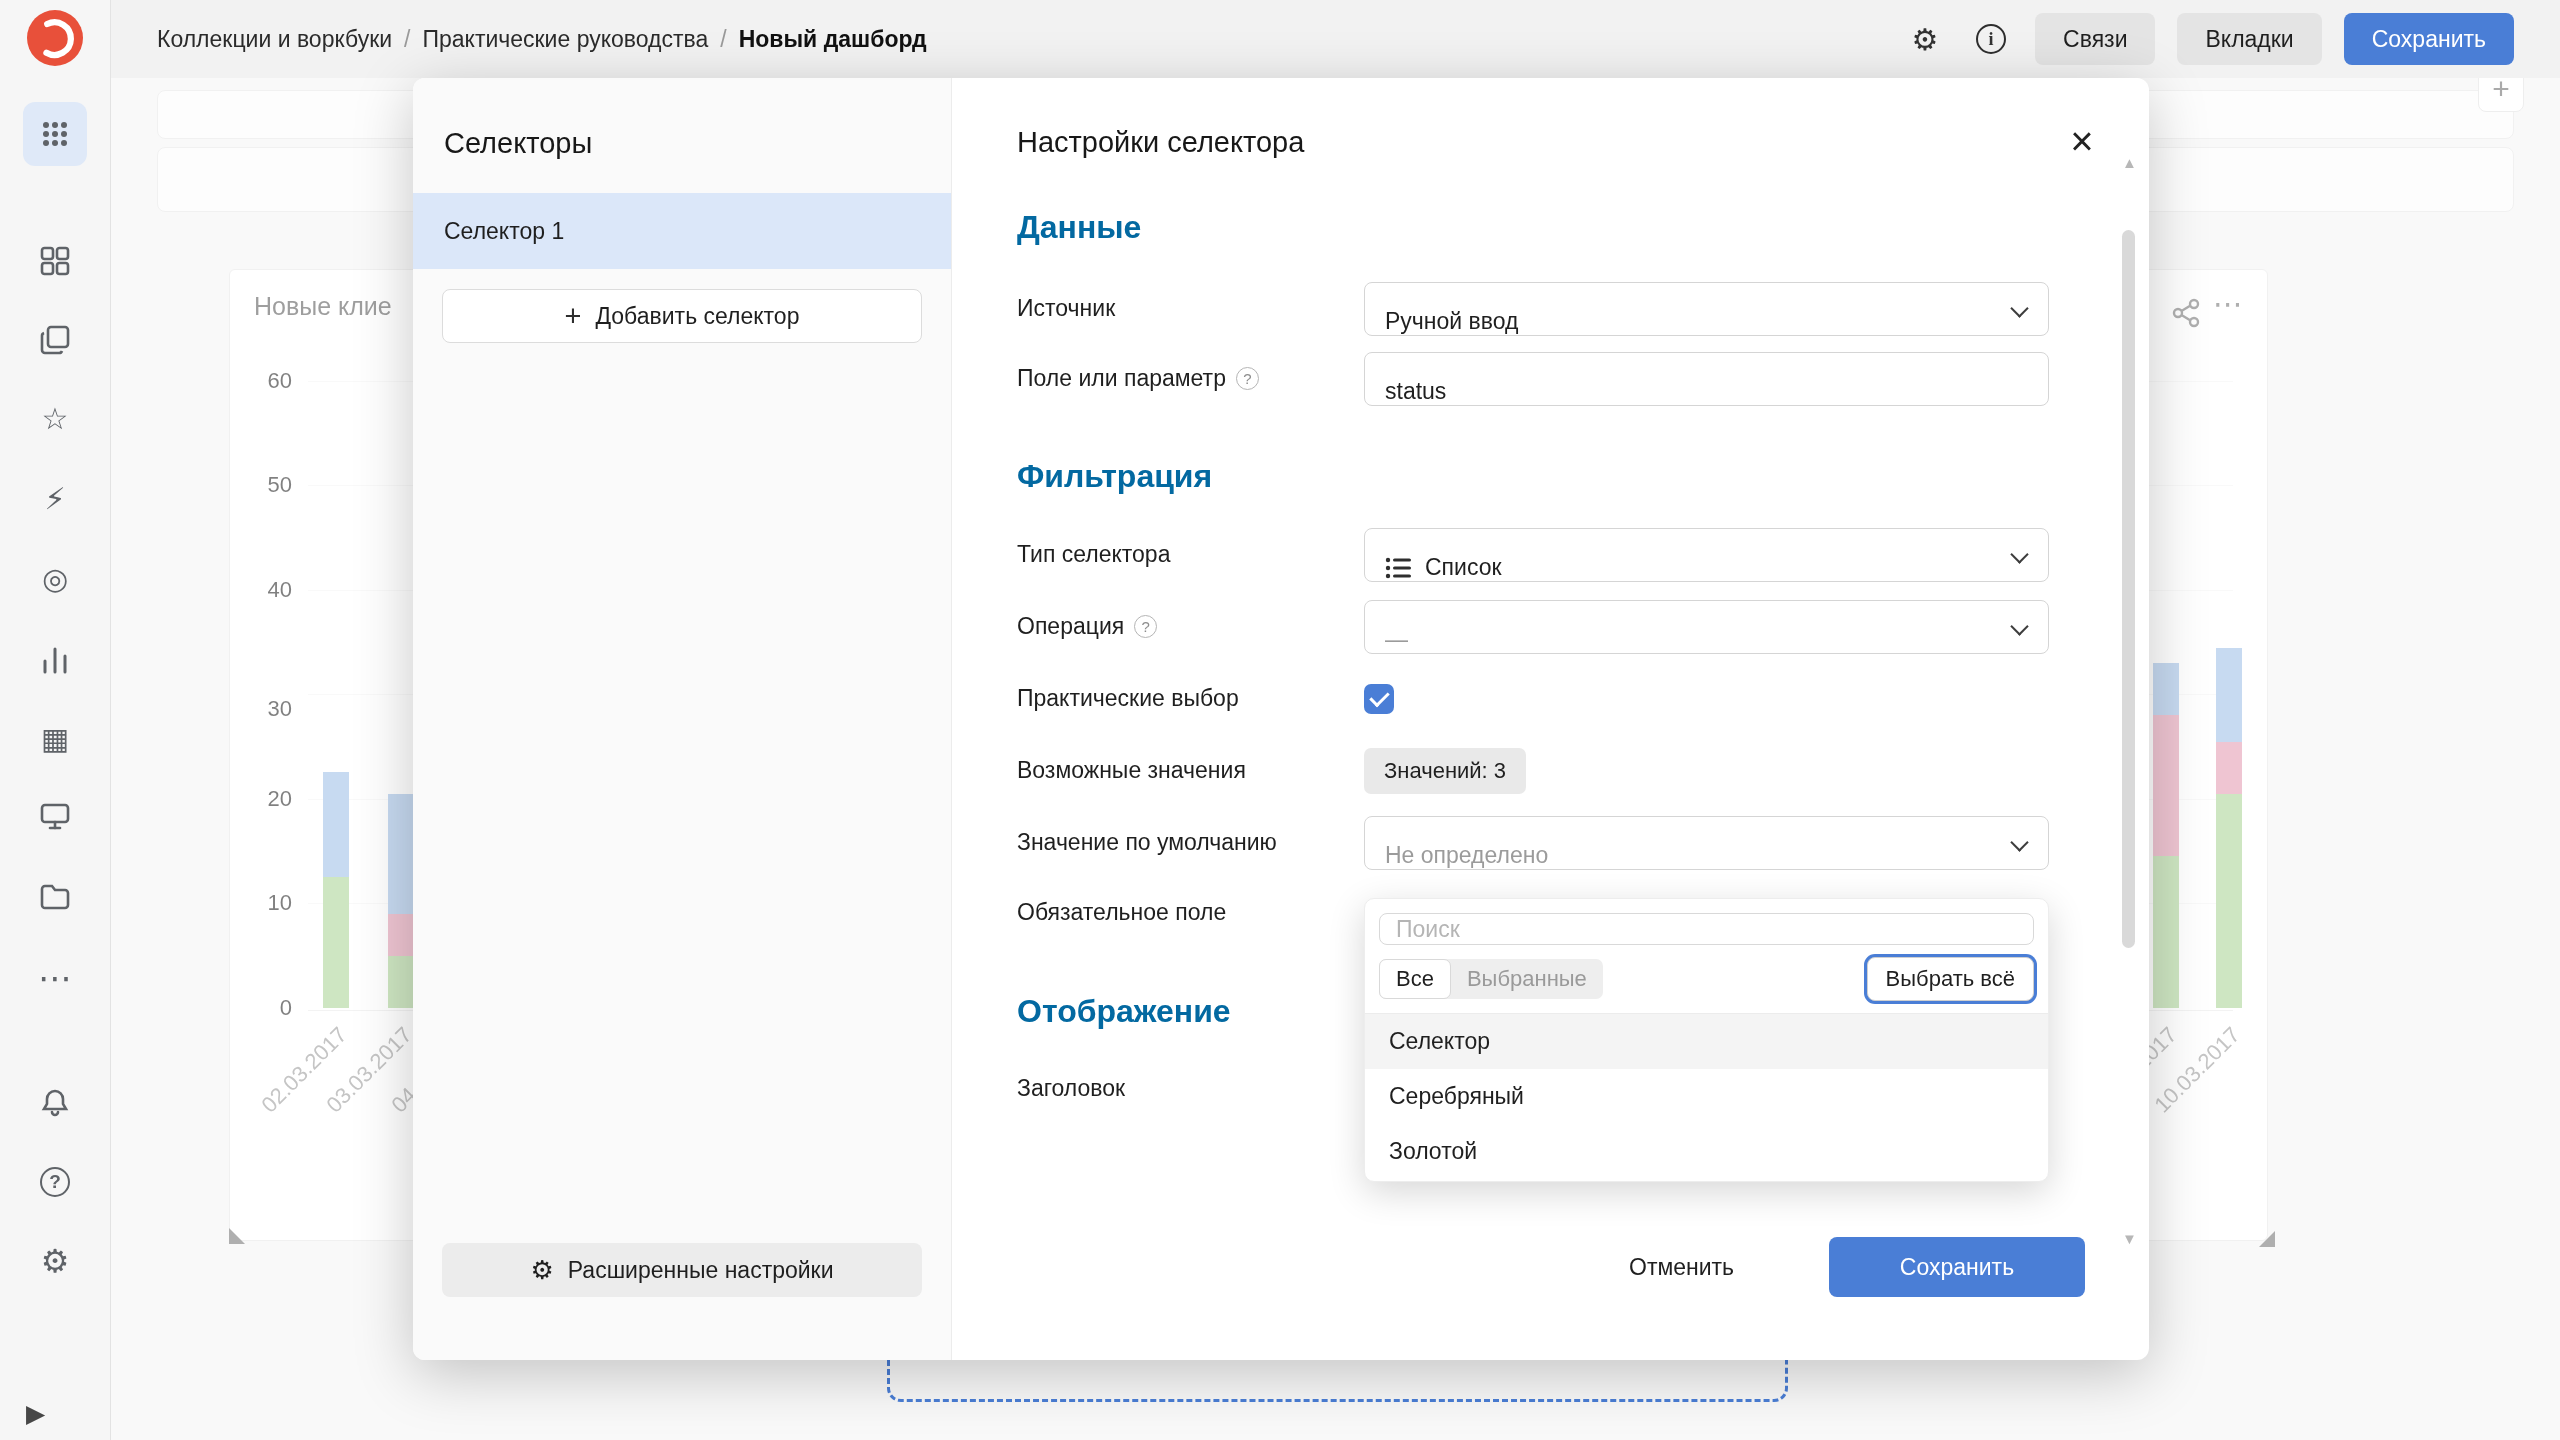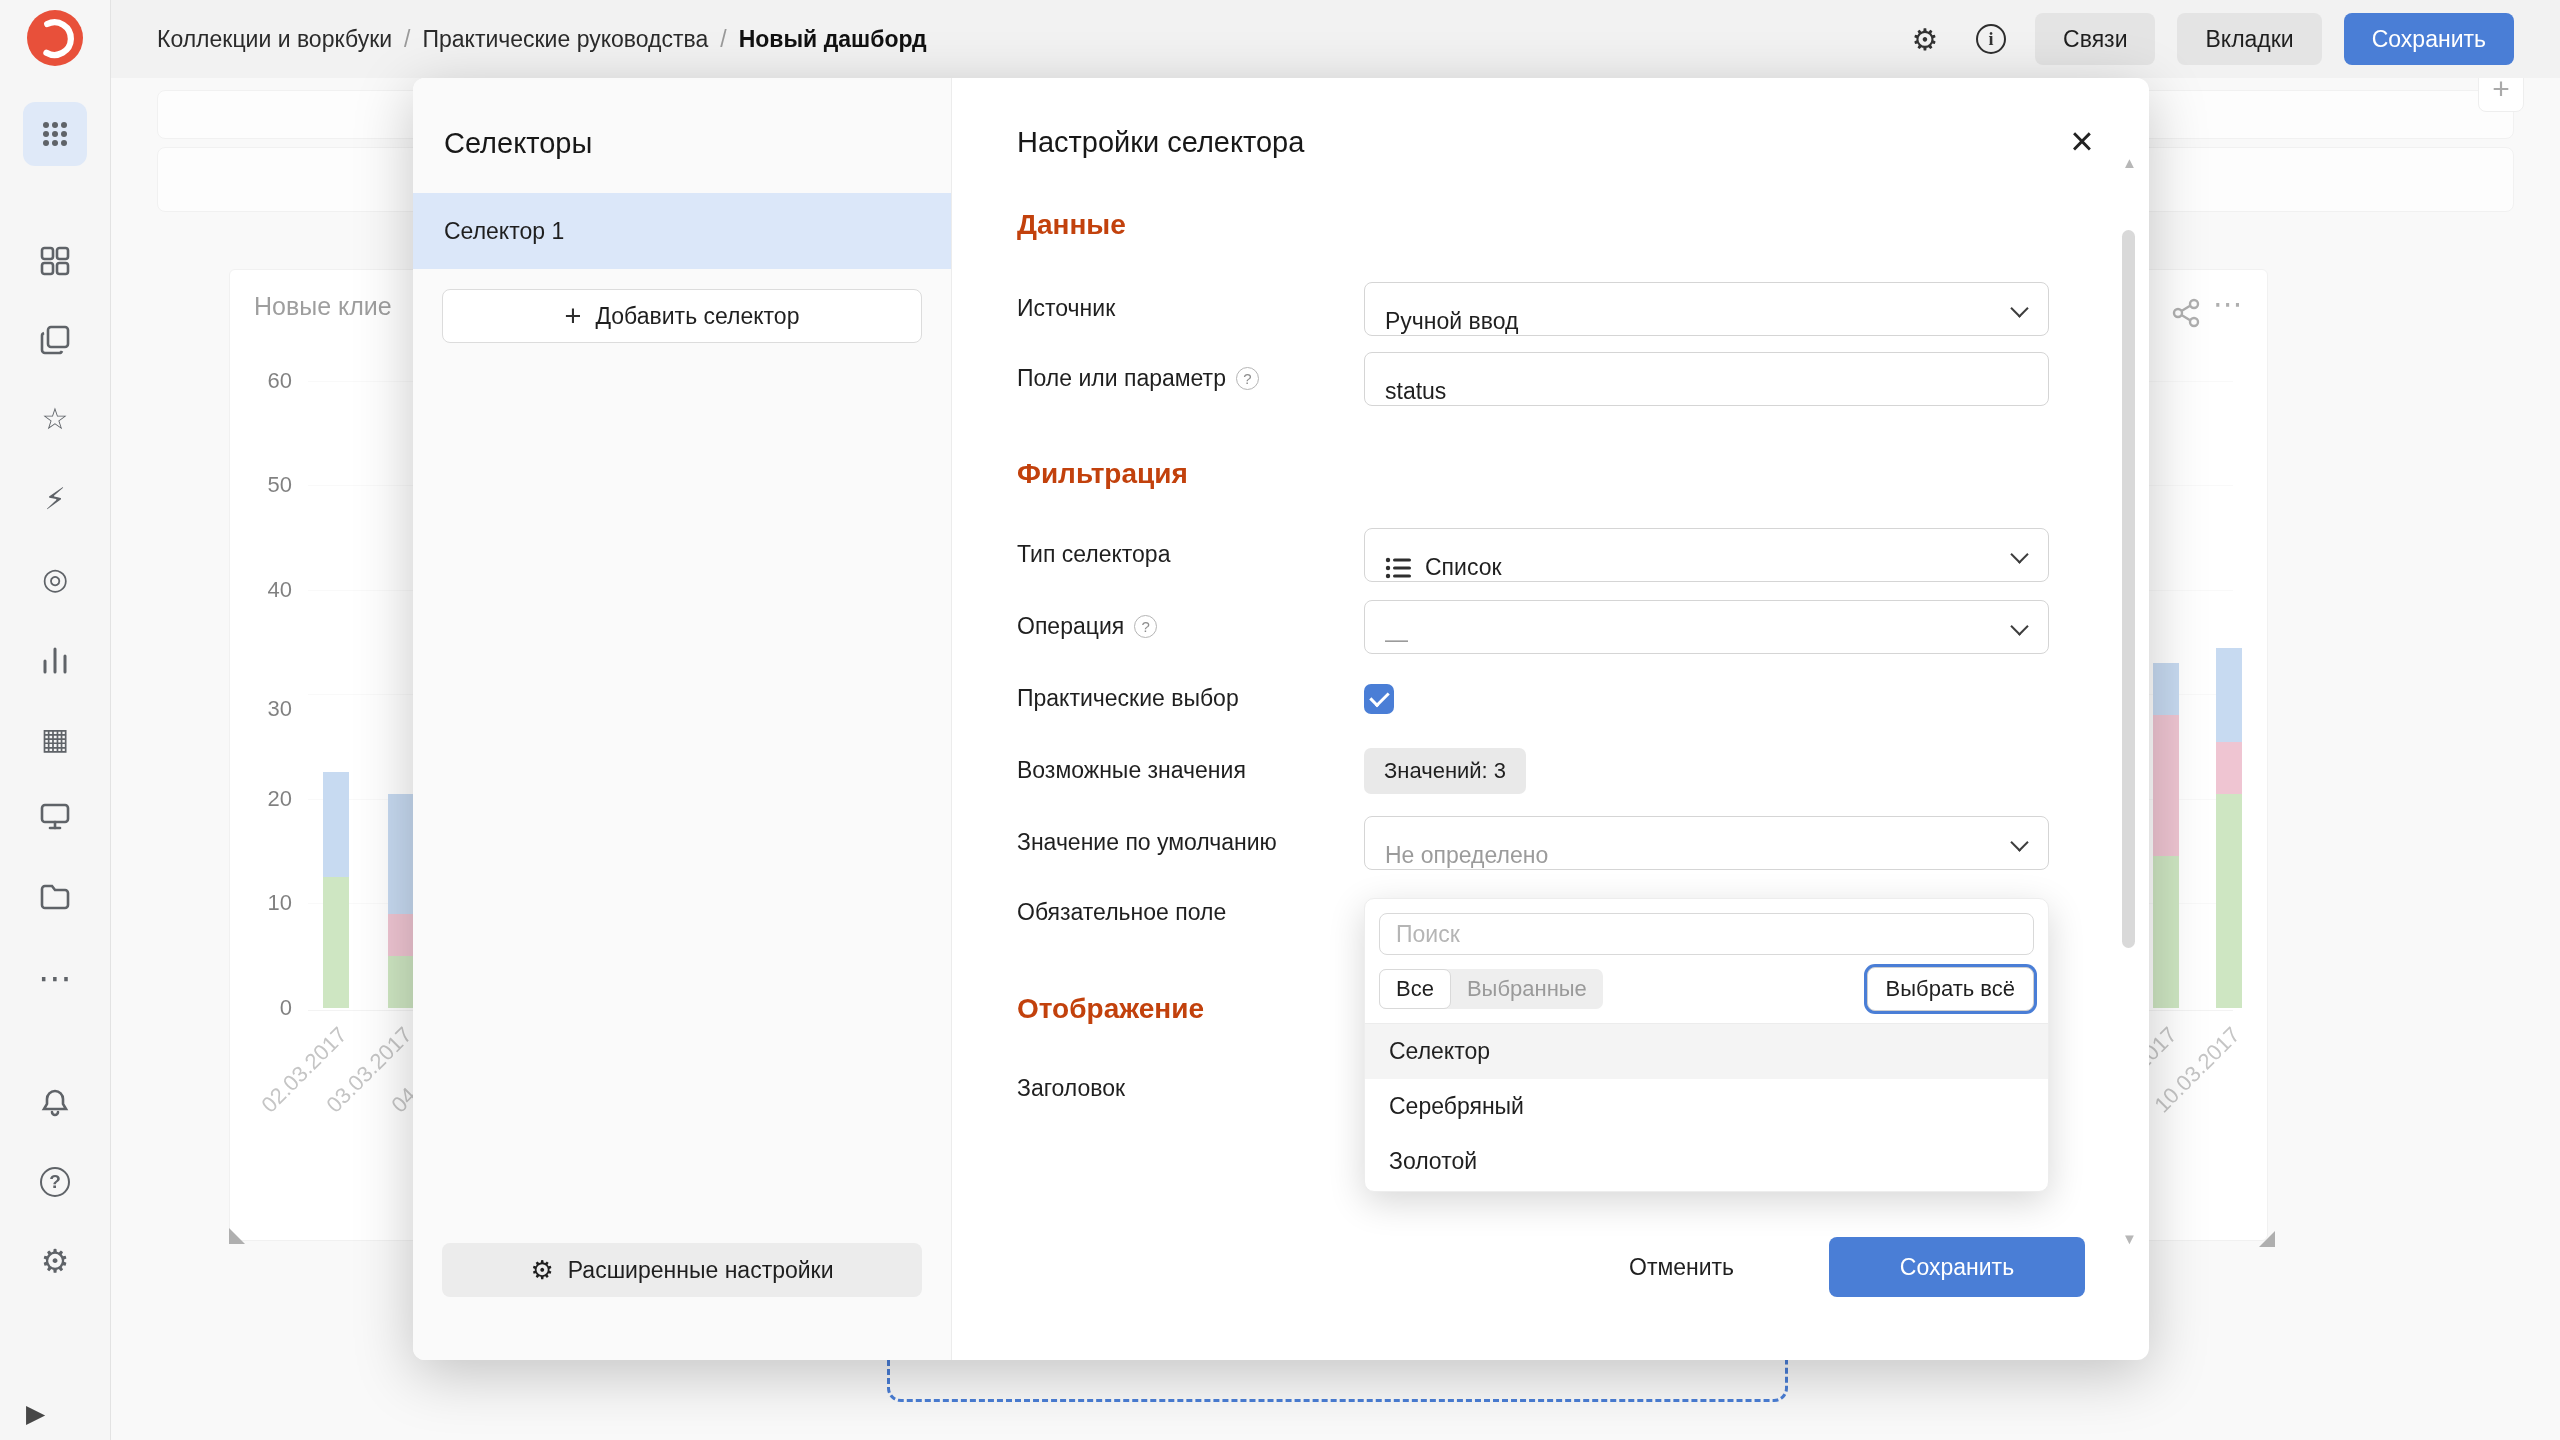--- a/index.html
+++ b/index.html
@@ -58,39 +58,39 @@
   .sel-item{position:absolute;left:0;right:0;top:115px;height:76px;background:#dbe7f9;display:flex;align-items:center;padding-left:31px;font-size:23px;cursor:pointer}
   .add-btn{position:absolute;left:29px;right:29px;top:211px;height:54px;background:#fff;border:1px solid #dcdcdc;border-radius:8px;display:flex;align-items:center;justify-content:center;gap:14px;font-size:23px;color:#1f1f1f;cursor:pointer;font-family:inherit}
   .add-btn .plus{font-size:29px;line-height:1;color:#2e2e2e}
   .adv-btn{position:absolute;left:29px;right:29px;bottom:63px;height:54px;background:#ececec;border:none;border-radius:8px;display:flex;align-items:center;justify-content:center;gap:14px;font-size:23px;color:#1f1f1f;cursor:pointer;font-family:inherit}
   .adv-btn .gear{font-size:26px}
 
   .m-right{position:relative;flex:1}
   .m-title{position:absolute;left:65px;top:48px;font-size:29px;font-weight:500;color:#181818}
   .m-close{position:absolute;right:44px;top:40px;width:46px;height:46px;border:none;background:transparent;font-size:40px;line-height:1;color:#222;cursor:pointer}
 
-  .sect{position:absolute;left:65px;font-size:28px;font-weight:700;color:#c2410c}
+  .sect{position:absolute;left:65px;font-size:32px;font-weight:700;color:#0369a1}
   .lbl{position:absolute;left:65px;font-size:23px;color:#1f1f1f;display:flex;align-items:center;gap:10px}
   .q-mini{width:23px;height:23px;border:1.5px solid #b5b5b5;border-radius:50%;display:inline-flex;align-items:center;justify-content:center;font-size:15px;color:#8d8d8d;flex:none}
   .ctl{position:absolute;left:412px;width:685px;height:54px;border:1px solid #d5d5d5;border-radius:8px;background:#fff;display:flex;align-items:flex-end;padding:0 20px;font-size:23px;color:#1f1f1f;cursor:pointer}
   .ctl.inputlike{cursor:text}
   .ctl input{border:none;outline:none;font-size:23px;width:100%;font-family:inherit;color:#1f1f1f;background:transparent}
   .chev{position:absolute;right:22px;top:19px;width:13px;height:13px;border-right:2.5px solid #3d3d3d;border-bottom:2.5px solid #3d3d3d;transform:rotate(45deg)}
   .muted{color:#9b9b9b}
   .list-ic{margin-right:14px;flex:none;display:block}
   .cbx{position:absolute;left:412px;width:30px;height:30px;background:#4a7ed6;border-radius:7px;cursor:pointer}
   .cbx::after{content:"";position:absolute;left:10px;top:4px;width:8px;height:15px;border-right:3px solid #fff;border-bottom:3px solid #fff;transform:rotate(45deg)}
   .chip{position:absolute;left:412px;height:46px;background:#e9e9e9;border:none;border-radius:7px;padding:14px 20px;font-size:22px;color:#1f1f1f;display:flex;align-items:center;cursor:pointer;font-family:inherit}
 
   .cancel-btn{position:absolute;left:653px;top:1159px;height:60px;padding:0 24px;background:transparent;border:none;font-size:23px;color:#1f1f1f;cursor:pointer;font-family:inherit}
   .save-btn{position:absolute;left:877px;top:1159px;width:256px;height:60px;background:#4a7ed6;color:#fff;border:none;border-radius:8px;font-size:23px;cursor:pointer;font-family:inherit}
 
   
   .dd{position:absolute;left:412px;top:820px;width:685px;background:#fff;border:1px solid #ededed;border-radius:10px;box-shadow:0 10px 36px rgba(0,0,0,0.16);z-index:5;padding-bottom:2px}
-  .dd-search{margin:14px 14px 0;height:42px;border:1px solid #d9d9d9;border-radius:8px;display:flex;align-items:center;padding:0 16px}
+  .dd-search{margin:14px 14px 0;height:32px;border:1px solid #d9d9d9;border-radius:8px;display:flex;align-items:center;padding:0 16px}
   .dd-search input{border:none;outline:none;width:100%;font-size:23px;font-family:inherit;color:#1f1f1f}
   .dd-search input::placeholder{color:#b5b5b5}
   .dd-row{display:flex;align-items:center;margin:12px 14px 10px}
   .seg{display:flex;background:#eeeeee;border-radius:7px;align-items:center}
   .seg-all{background:#fff;border:1px solid #d9d9d9;border-radius:7px;padding:6px 16px;font-size:22px;color:#1f1f1f;cursor:pointer}
   .seg-sel{padding:6px 16px;font-size:22px;color:#9a9a9a;cursor:pointer}
   .select-all{margin-left:auto;background:#fff;border:1px solid #cfcfcf;border-radius:8px;padding:8px 18px;font-size:22px;color:#1f1f1f;cursor:pointer;box-shadow:0 0 0 3px #4a7ed6;font-family:inherit}
   .dd-div{height:1px;background:#ececec;margin-top:12px}
   .dd-opt{height:55px;display:flex;align-items:center;padding-left:24px;font-size:23px;color:#1f1f1f;cursor:pointer}
   .dd-opt.hl{background:#f4f4f4}

